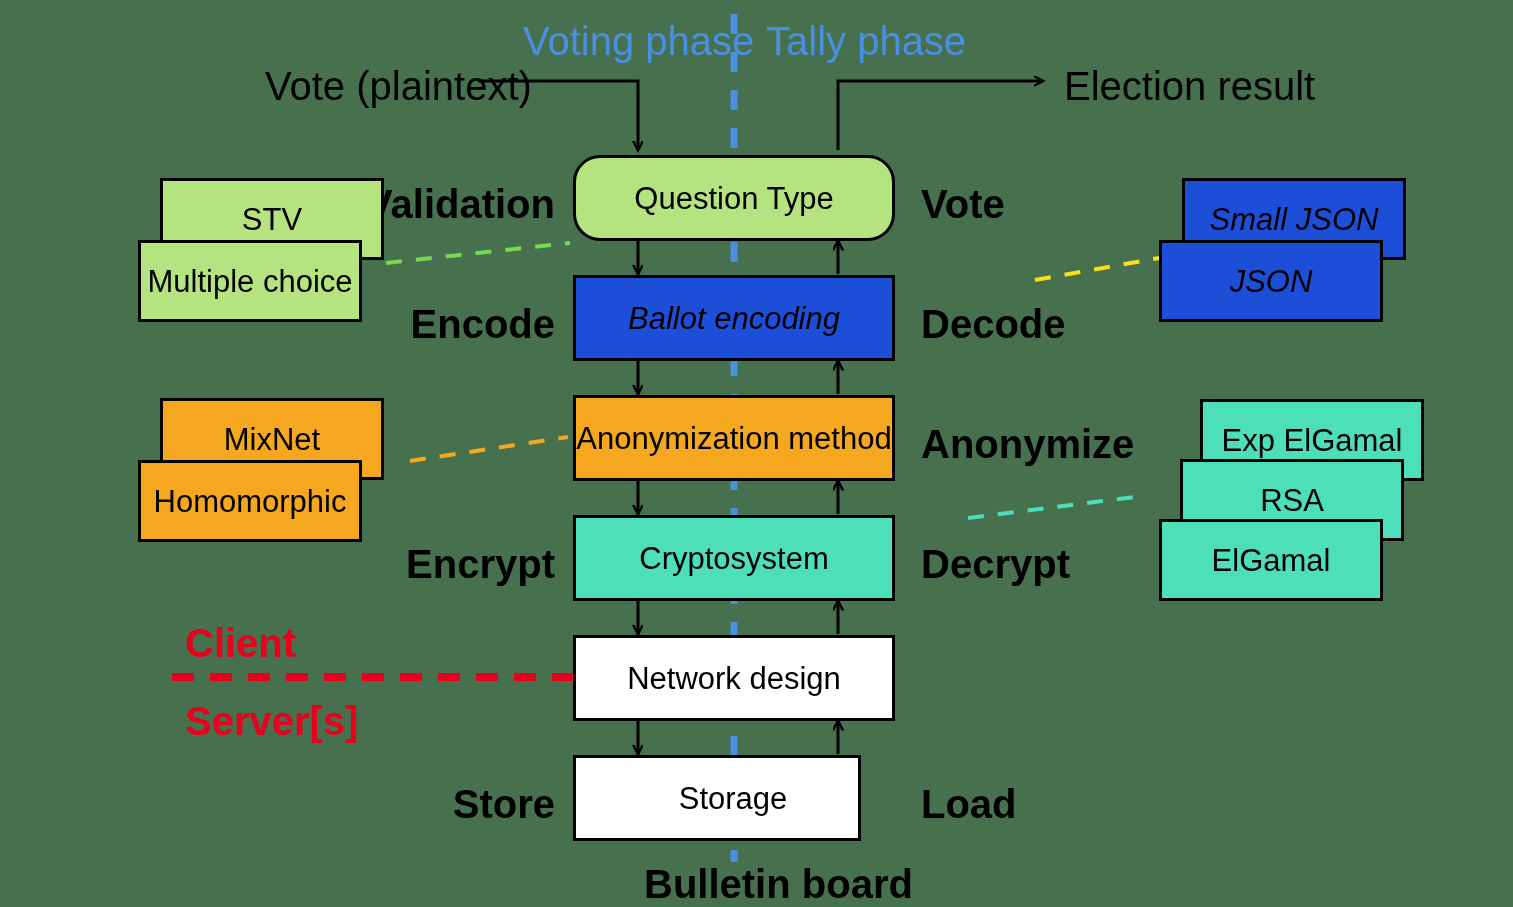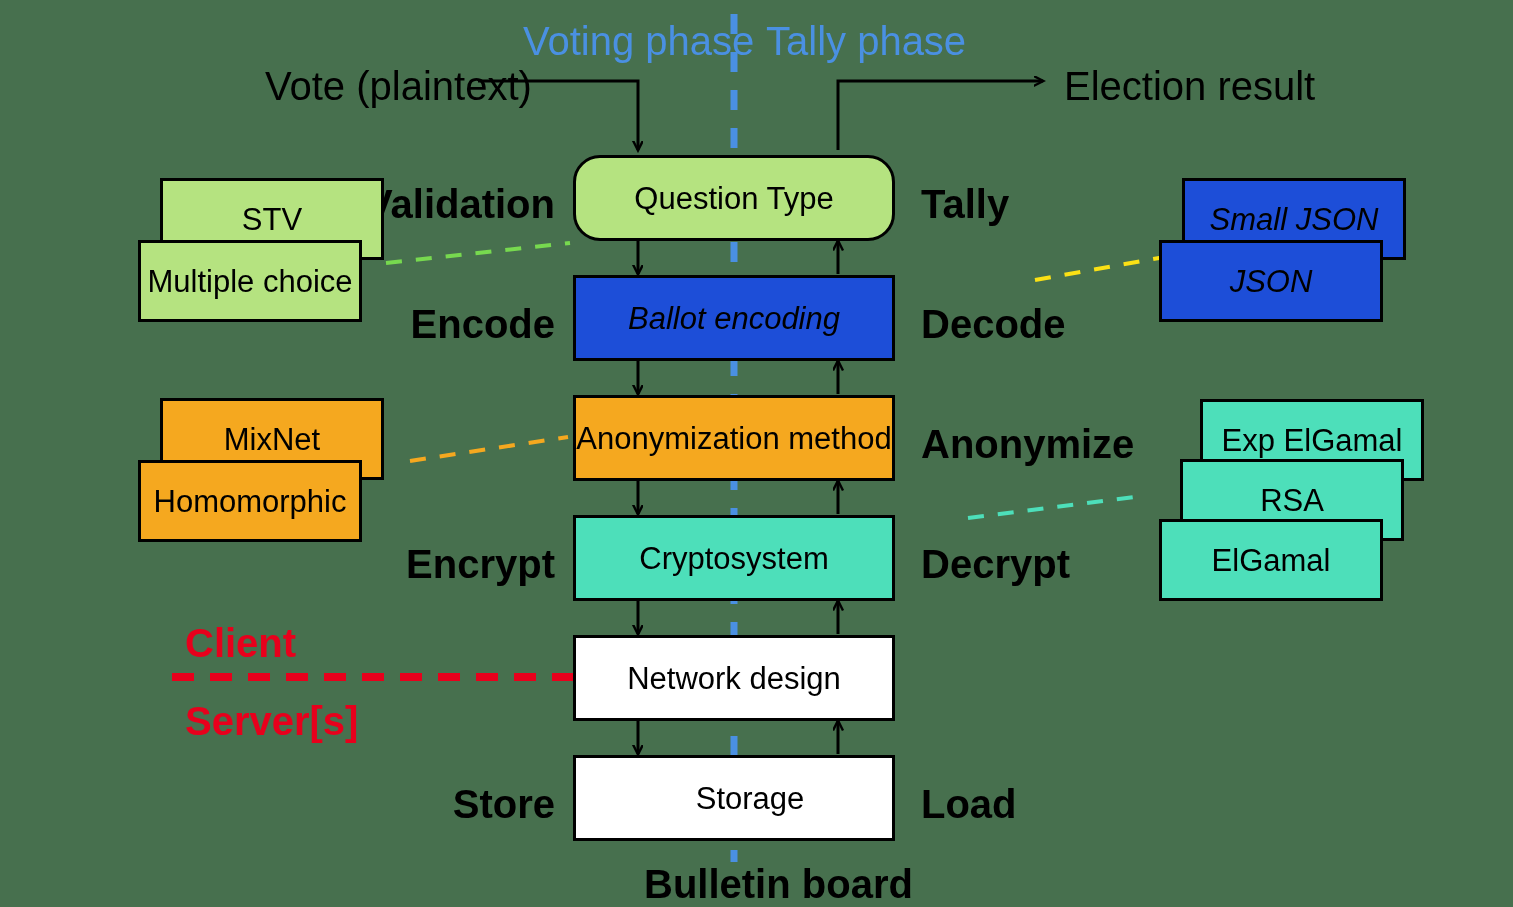--- a/index.html
+++ b/index.html
@@ -108,30 +108,30 @@
   </div>
   <div class="box orange" style="left:573px; top:395px; width:322px; height:86px;">
     <span>Anonymization method</span>
   </div>
   <div class="box cyan" style="left:573px; top:515px; width:322px; height:86px;">
     <span>Cryptosystem</span>
   </div>
   <div class="box white" style="left:573px; top:635px; width:322px; height:86px;">
     <span>Network design</span>
   </div>
-  <div class="box white" style="left:573px; top:755px; width:322px; height:86px;padding-left:32px;">
+  <div class="box white" style="left:573px; top:755px; width:288px; height:86px;padding-left:32px;">
     <span>Storage</span>
   </div>
 
   <div class="lbl bold right" style="left:255px; top:184px; width:300px;">Validation</div>
   <div class="lbl bold right" style="left:255px; top:304px; width:300px;">Encode</div>
   <div class="lbl bold right" style="left:255px; top:544px; width:300px;">Encrypt</div>
   <div class="lbl bold right" style="left:255px; top:784px; width:300px;">Store</div>
 
-  <div class="lbl bold" style="left:921px; top:184px;">Tally</div>
+  <div class="lbl bold" style="left:921px; top:184px;">Vote</div>
   <div class="lbl bold" style="left:921px; top:304px;">Decode</div>
   <div class="lbl bold" style="left:921px; top:424px;">Anonymize</div>
   <div class="lbl bold" style="left:921px; top:544px;">Decrypt</div>
   <div class="lbl bold" style="left:921px; top:784px;">Load</div>
 
   <div class="box green" style="left:160px; top:178px; width:224px; height:82px;">
     <span>STV</span>
   </div>
   <div class="box green" style="left:138px; top:240px; width:224px; height:82px;">
     <span>Multiple choice</span>

